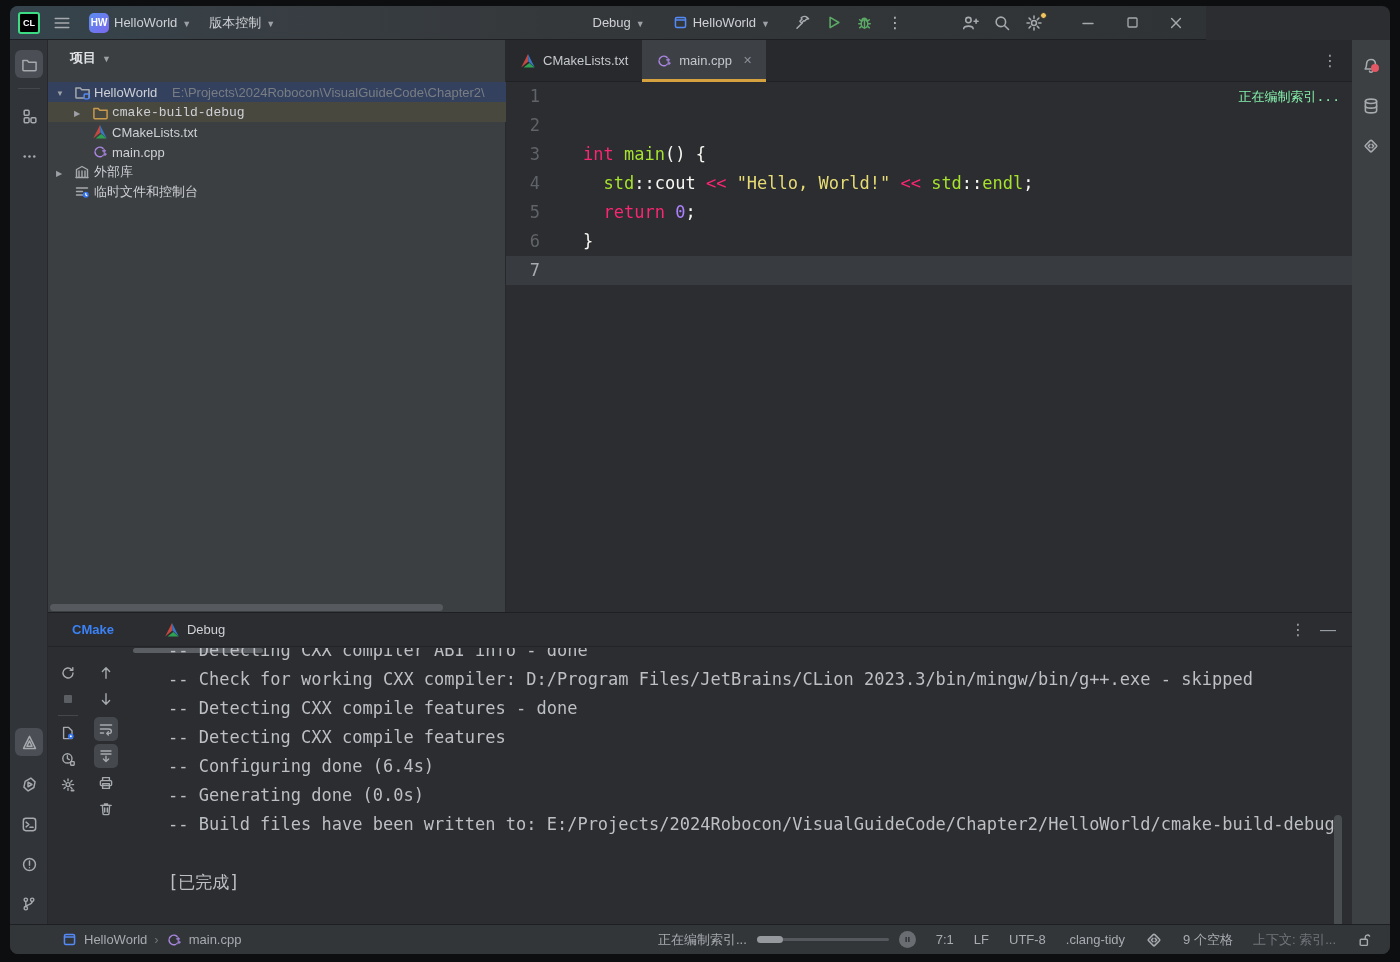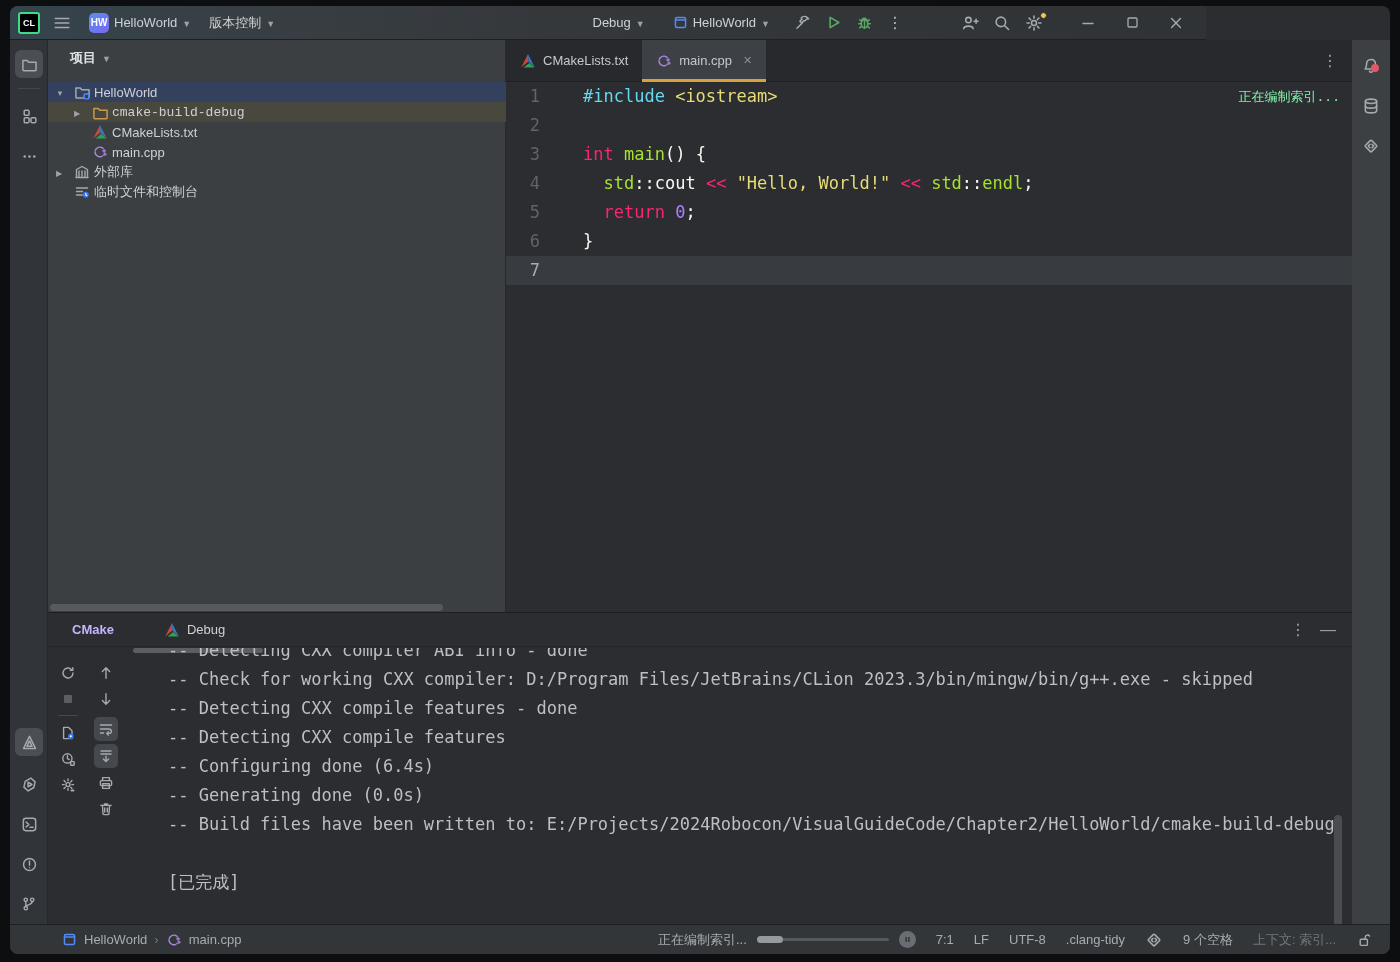--- a/index.html
+++ b/index.html
@@ -81,21 +81,21 @@
   .rs-icon { position:absolute; left:7px; width:24px; height:24px; display:flex;
     align-items:center; justify-content:center; color:#a6a9ad; }
   .bell-dot { position:absolute; top:-2px; right:-2px; width:8px; height:8px; border-radius:50%;
     background:#e55765; }
 
   
   .cmake-panel { position:absolute; left:38px; top:606px; width:1304px; height:312px;
     background:#2b2d30; border-top:1px solid #1e1f22; }
   .cm-header { position:absolute; left:0; top:0; width:1304px; height:34px;
     border-bottom:1px solid #222427; display:flex; align-items:center; }
-  .cm-title { color:#c4b5fd; font-size:13px; font-weight:bold; padding-left:24px; }
+  .cm-title { color:#3b82f6; font-size:13px; font-weight:bold; padding-left:24px; }
   .cm-tab { display:flex; align-items:center; gap:7px; margin-left:50px; color:#ced0d6; font-size:13px; }
   .cm-header-right { margin-left:auto; display:flex; align-items:center; gap:14px;
     padding-right:16px; color:#9da0a6; }
   .cm-toolbar-icon { position:absolute; width:24px; height:24px; display:flex; align-items:center;
     justify-content:center; color:#9ea1a7; }
   .cm-toolbar-icon.disabled { color:#5b5e62; }
   .cm-toolbar-icon.on { background:#45484d; border-radius:5px; color:#d6d8dc; }
   .console { position:absolute; left:80px; top:35px; width:1216px; height:270px; overflow:hidden; }
   .console-inner { margin-top:-12px; }
   .console-line { height:29px; line-height:29px; padding-left:40px; color:#bdbfc4;
@@ -314,20 +314,21 @@
       <div class="tree" id="tree">
           <div class="tree-row selected" style="top: 0px;">
             <span class="tr-el chev" style="left: 8px; font-size: 8px;">▼</span>
             <span class="tr-el ic" style="left: 26px;">
               <svg width="17" height="17" viewBox="0 0 16 16" fill="none" stroke="currentColor" stroke-width="1.4" stroke-linecap="round" stroke-linejoin="round">
                 <path d="M1.8 3.8h4.1l1.4 1.6h6.9v7a.8.8 0 0 1-.8.8H2.6a.8.8 0 0 1-.8-.8z"></path>
                 <rect x="9.5" y="9.5" width="4.5" height="4.5" rx="1" fill="#3c3f41" stroke="#548af7"></rect>
               </svg>
             </span>
             <span class="tr-el tr-label" style="left: 46px;">HelloWorld</span>
+            <span class="tr-el tr-path" style="left: 124px; right: 0px;">E:\Projects\2024Robocon\VisualGuideCode\Chapter2\</span>
           </div>
           <div class="tree-row hover" style="top: 20px;">
             <span class="tr-el chev" style="left: 26px; font-size: 8px;">▶</span>
             <span class="tr-el ic" style="left: 44px;">
               <svg width="17" height="17" viewBox="0 0 16 16" fill="none" stroke="#c99a4e" stroke-width="1.4" stroke-linejoin="round">
                 <path d="M1.8 4.2h4.1l1.4 1.6h6.9v7.2a.8.8 0 0 1-.8.8H2.6a.8.8 0 0 1-.8-.8z"></path>
               </svg>
             </span>
             <span class="tr-el tr-label" style="left: 64px; font-family: Liberation Mono, monospace;">cmake-build-debug</span>
           </div>
@@ -393,21 +394,21 @@
                 <path d="M10.6 6.8h3M12.1 5.3v3M11.8 10.2h2.4M13 9v2.4" stroke-width="1.2"></path>
               </svg>
             </span>
             <span>main.cpp</span>
             <span class="tab-close">✕</span>
           </div>
           <div class="tab-more">⋮</div>
       </div>
       <div class="code" id="code">
         <div class="indexing">正在编制索引...</div>
-      <div class="code-line" style="top: 0px;"><span class="gutter-num">1</span><span class="code-text"><span style="color: rgb(102, 217, 239);">#include</span><span style="color: rgb(248, 248, 242);"> </span><span style="color: rgb(230, 219, 116);">&lt;iostream&gt;</span></span></div>
+      <div class="code-line" style="top: 0px;"><span class="gutter-num">1</span></div>
           <div class="code-line" style="top: 29px;"><span class="gutter-num">2</span><span class="code-text"></span></div>
           <div class="code-line" style="top: 58px;"><span class="gutter-num">3</span><span class="code-text"><span style="color: rgb(249, 38, 114);">int</span><span style="color: rgb(248, 248, 242);"> </span><span style="color: rgb(166, 226, 46);">main</span><span style="color: rgb(248, 248, 242);">() {</span></span></div>
           <div class="code-line" style="top: 87px;"><span class="gutter-num">4</span><span class="code-text"><span style="color: rgb(248, 248, 242);">  </span><span style="color: rgb(166, 226, 46);">std</span><span style="color: rgb(248, 248, 242);">::</span><span style="color: rgb(248, 248, 242);">cout</span><span style="color: rgb(248, 248, 242);"> </span><span style="color: rgb(249, 38, 114);">&lt;&lt;</span><span style="color: rgb(248, 248, 242);"> </span><span style="color: rgb(230, 219, 116);">"Hello, World!"</span><span style="color: rgb(248, 248, 242);"> </span><span style="color: rgb(249, 38, 114);">&lt;&lt;</span><span style="color: rgb(248, 248, 242);"> </span><span style="color: rgb(166, 226, 46);">std</span><span style="color: rgb(248, 248, 242);">::</span><span style="color: rgb(166, 226, 46);">endl</span><span style="color: rgb(248, 248, 242);">;</span></span></div>
           <div class="code-line" style="top: 116px;"><span class="gutter-num">5</span><span class="code-text"><span style="color: rgb(248, 248, 242);">  </span><span style="color: rgb(249, 38, 114);">return</span><span style="color: rgb(248, 248, 242);"> </span><span style="color: rgb(174, 129, 255);">0</span><span style="color: rgb(248, 248, 242);">;</span></span></div>
           <div class="code-line" style="top: 145px;"><span class="gutter-num">6</span><span class="code-text"><span style="color: rgb(248, 248, 242);">}</span></span></div>
           <div class="code-line current" style="top: 174px;"><span class="gutter-num" style="color: rgb(168, 171, 176);">7</span><span class="code-text"></span></div>
         </div>
     </section>
 
     <aside class="right-strip">

